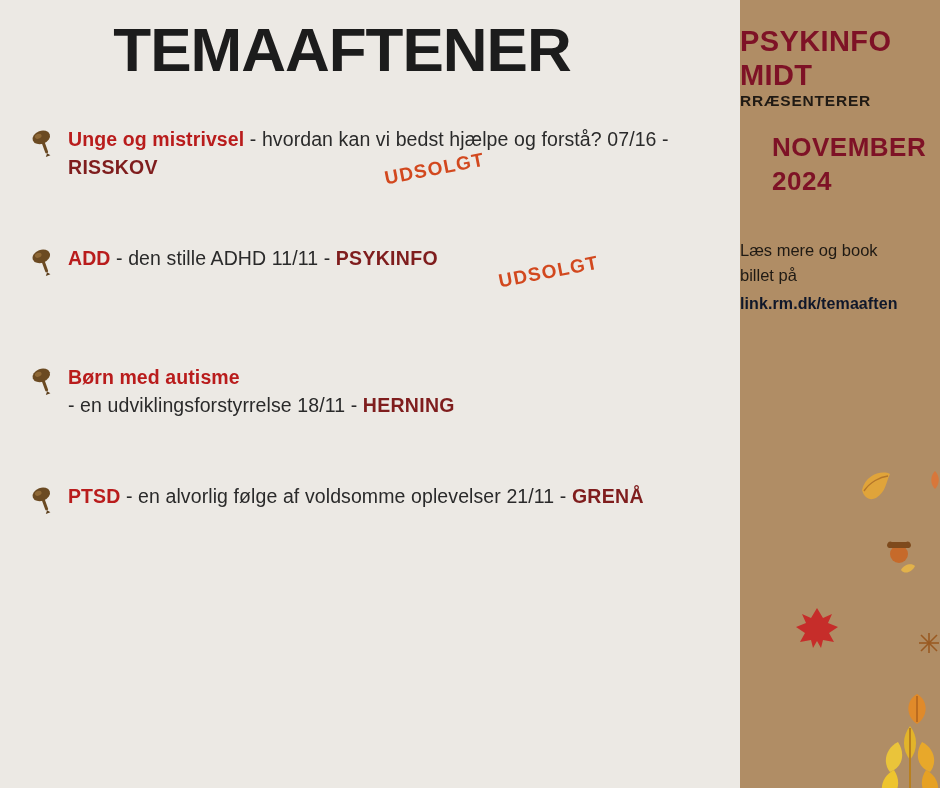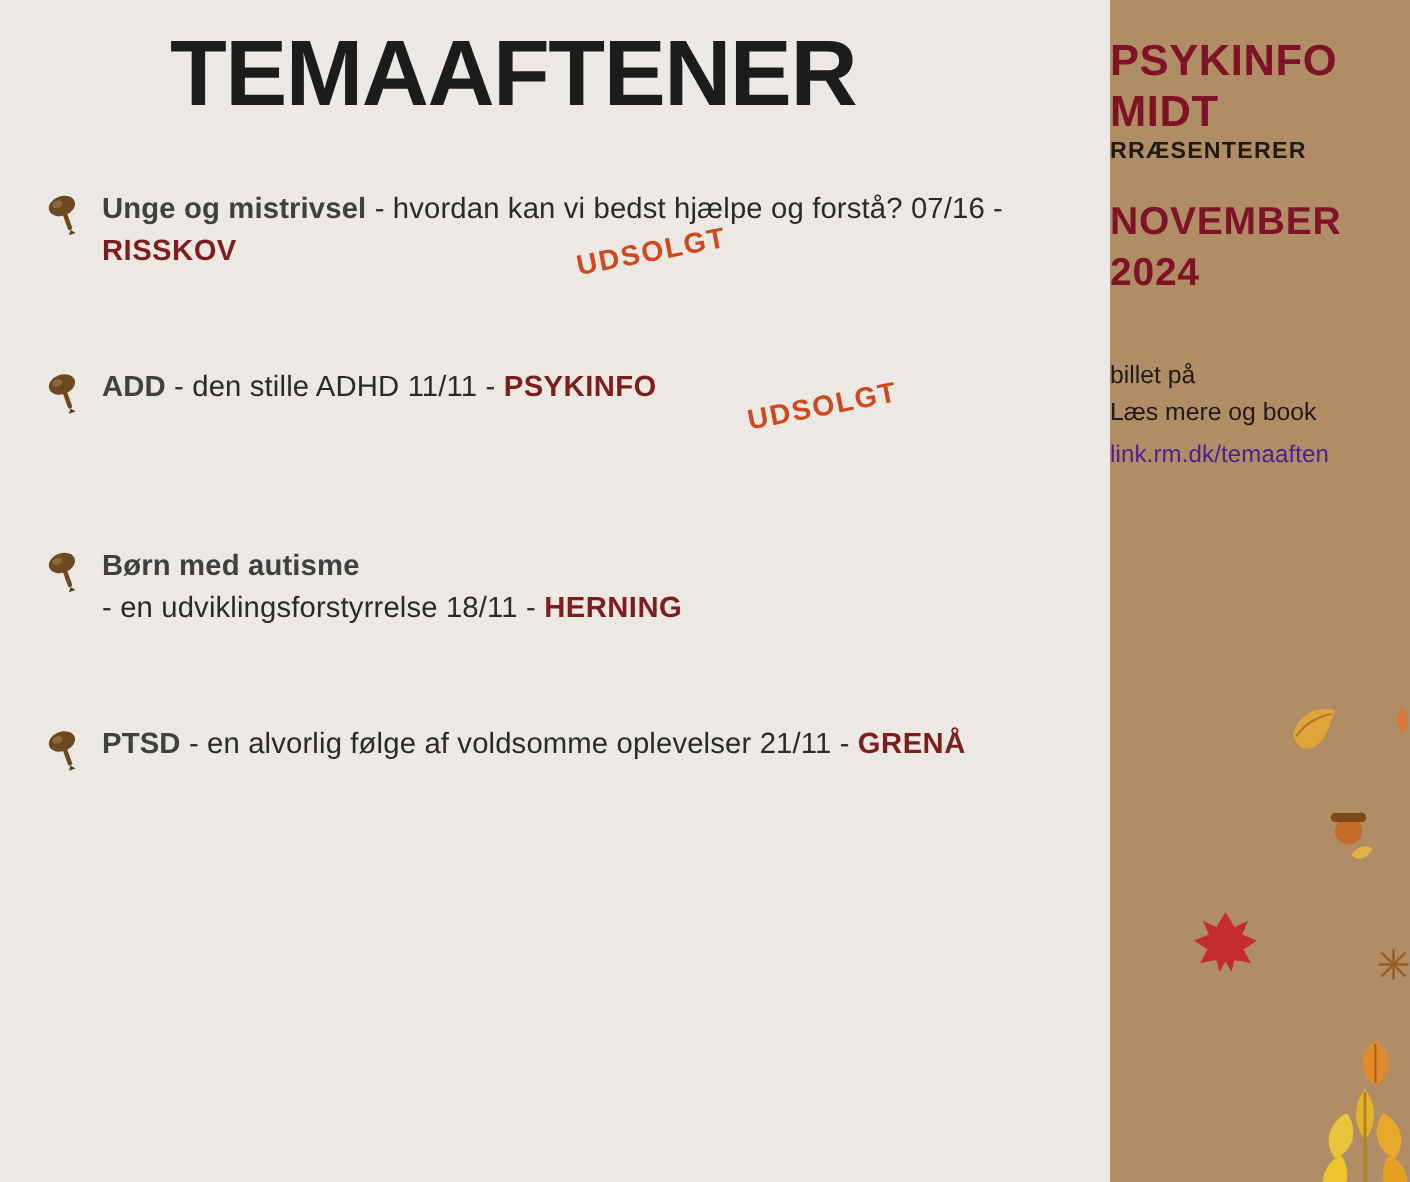--- a/index.html
+++ b/index.html
@@ -55,21 +55,21 @@
   }
   .pin svg { display: block; }
   .itext {
     font-size: 19.5px;
     line-height: 28px;
     color: #2a2a2a;
     max-width: 640px;
     position: relative;
     letter-spacing: 0.1px;
   }
-  .itext b { font-weight: bold; color: #404040; }
+  .itext b { font-weight: bold; color: #b91c1c; }
   .city {
     color: #7f1d1d;
     font-weight: bold;
     letter-spacing: 0.3px;
   }
   .sold {
     position: absolute;
     color: #d2481e;
     font-weight: bold;
     font-size: 19px;
@@ -103,33 +103,34 @@
     color: #201a14;
     letter-spacing: 0.8px;
   }
   .month {
     margin-top: 20px;
     font-weight: bold;
     font-size: 26px;
     line-height: 34px;
     color: #7e1226;
     letter-spacing: 0.5px;
+    padding-left: 32px;
   }
   .book {
     margin-top: 40px;
     font-size: 16.5px;
     line-height: 25px;
     color: #1f1a14;
   }
   .link {
     display: block;
     margin-top: 3px;
     font-size: 16px;
-    color: #4c1d95;
-    font-weight: normal;
+    color: #0f172a;
+    font-weight: bold;
     text-decoration: none;
     letter-spacing: 0.1px;
   }
   
   .leaf { position: absolute; }
   .l1 { left: 116px; top: 468px; }
   .l2 { left: 188px; top: 470px; }
   .l3 { left: 146px; top: 536px; }
   .l4 { left: 160px; top: 562px; }
   .l5 { left: 54px;  top: 606px; }
@@ -222,22 +223,22 @@
     <div class="brand">
       <div>PSYKINFO</div>
       <div>MIDT</div>
     </div>
     <div class="presents">RRÆSENTERER</div>
     <div class="month">
       <div>NOVEMBER</div>
       <div>2024</div>
     </div>
     <div class="book">
+      <div>Læs mere og book</div>
       <div>billet på</div>
-      <div>Læs mere og book</div>
       <a class="link" href="#">link.rm.dk/temaaften</a>
     </div>
 
     <span class="leaf l1">
       <svg width="40" height="36" viewBox="0 0 40 36">
         <path d="M6 22 C10 6 26 2 34 6 C30 14 30 24 20 30 C14 33 8 30 6 22 Z" fill="#e0a43a"></path>
         <path d="M8 23 C14 14 24 9 32 8" stroke="#b4762a" stroke-width="1.4" fill="none"></path>
       </svg>
     </span>
     <span class="leaf l2">

